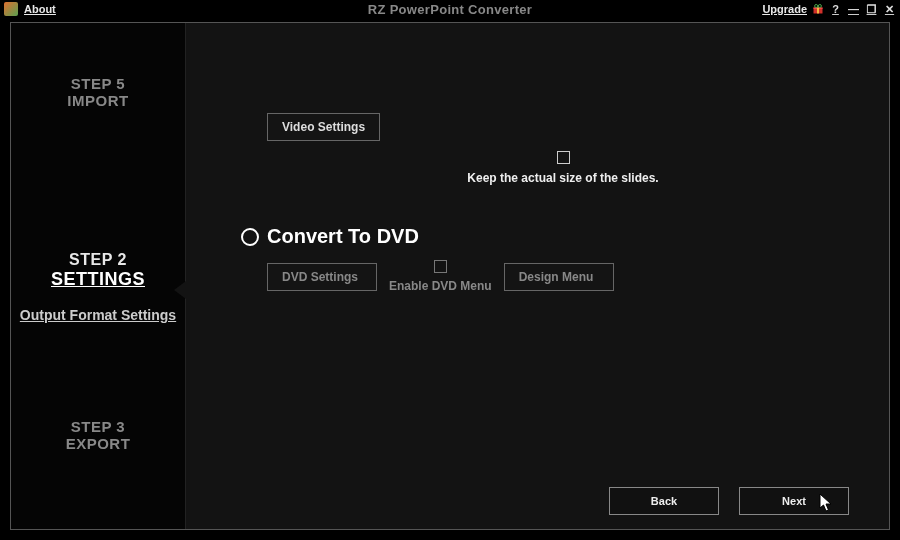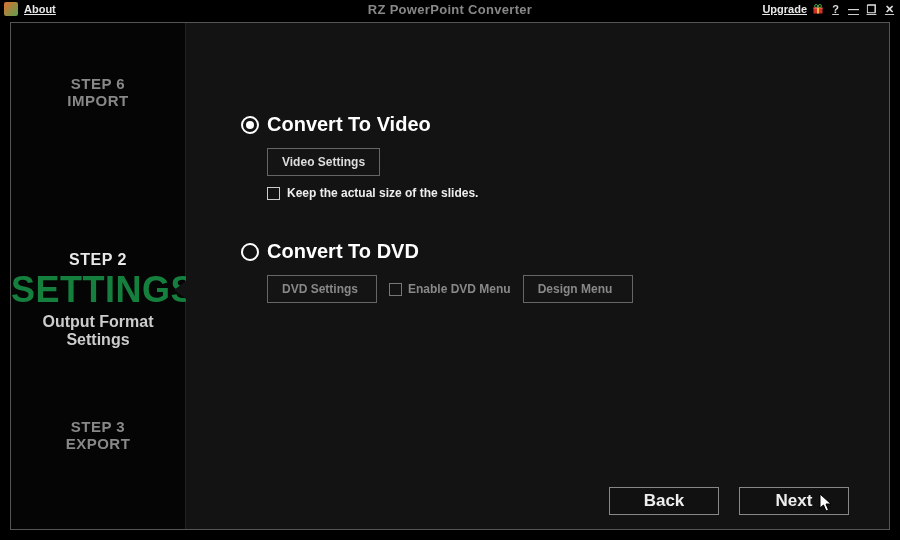--- a/index.html
+++ b/index.html
@@ -88,28 +88,30 @@
     text-align: center;
     color: #888;
     font-weight: bold;
     position: absolute;
     width: 100%;
   }
   .step .num { font-size: 15px; letter-spacing: 0.5px; }
   .step .name { font-size: 15px; letter-spacing: 0.5px; }
   .step.active .num { color: #e8e8e8; font-size: 16px; }
   .step.active .name {
-    color: #15803d;
-    font-size: 36px;
+    color: #ffffff;
+    font-size: 18px;
+    text-decoration: underline;
     letter-spacing: 0.5px;
   }
   .step .sub {
     color: #ccc;
-    font-size: 16px;
-    margin-top: 2px;
+    font-size: 14px;
+    margin-top: 17px;
+    text-decoration: underline;
   }
   .step1 { top: 52px; }
   .step2 { top: 228px; }
   .step3 { top: 395px; }
   .pointer-notch {
     position: absolute;
     right: -1px;
     top: 258px;
     width: 0; height: 0;
     border-top: 9px solid transparent;
@@ -185,20 +187,21 @@
     cursor: pointer;
     line-height: 1.35;
     max-width: 420px;
   }
   .check-row {
     display: flex;
     align-items: center;
     gap: 7px;
     margin-left: 26px;
     cursor: pointer;
+    flex-direction: column;
   }
   .checkbox {
     width: 13px; height: 13px;
     border: 1.5px solid #ccc;
     background: transparent;
   }
   .check-label {
     color: #eee;
     font-size: 12px;
     font-weight: bold;
@@ -218,21 +221,21 @@
     position: absolute;
     bottom: 14px;
     right: 40px;
     display: flex;
     gap: 20px;
   }
   .nav-btn {
     border: 1px solid #888;
     background: #111;
     color: #eee;
-    font-size: 17px;
+    font-size: 11px;
     font-weight: bold;
     width: 110px;
     height: 28px;
     line-height: 26px;
     text-align: center;
     cursor: pointer;
   }
   .cursor {
     position:absolute;
     bottom: 16px;
@@ -260,42 +263,38 @@
     <span class="tb-btn">—</span>
     <span class="tb-btn">❐</span>
     <span class="tb-btn">✕</span>
   </div>
 </div>
 
 <div class="frame">
 
   <div class="sidebar">
     <div class="step step1">
-      <div class="num">STEP 6</div>
+      <div class="num">STEP 5</div>
       <div class="name">IMPORT</div>
     </div>
     <div class="step step2 active">
       <div class="num">STEP 2</div>
       <div class="name">SETTINGS</div>
       <div class="sub">Output Format Settings</div>
     </div>
     <div class="step step3">
       <div class="num">STEP 3</div>
       <div class="name">EXPORT</div>
     </div>
     <div class="pointer-notch"></div>
   </div>
 
   <div class="main">
 
     <div class="option-block" style="margin-top:60px;">
-      <div class="radio-row">
-        <div class="radio checked"></div>
-        <span class="radio-label">Convert To Video</span>
-      </div>
       <div class="sub-row">
         <div class="btn">Video Settings</div>
       </div>
       <div class="check-row">
         <div class="checkbox"></div>
         <span class="check-label">Keep the actual size of the slides.</span>
       </div>
     </div>
 
     <div class="option-block">

